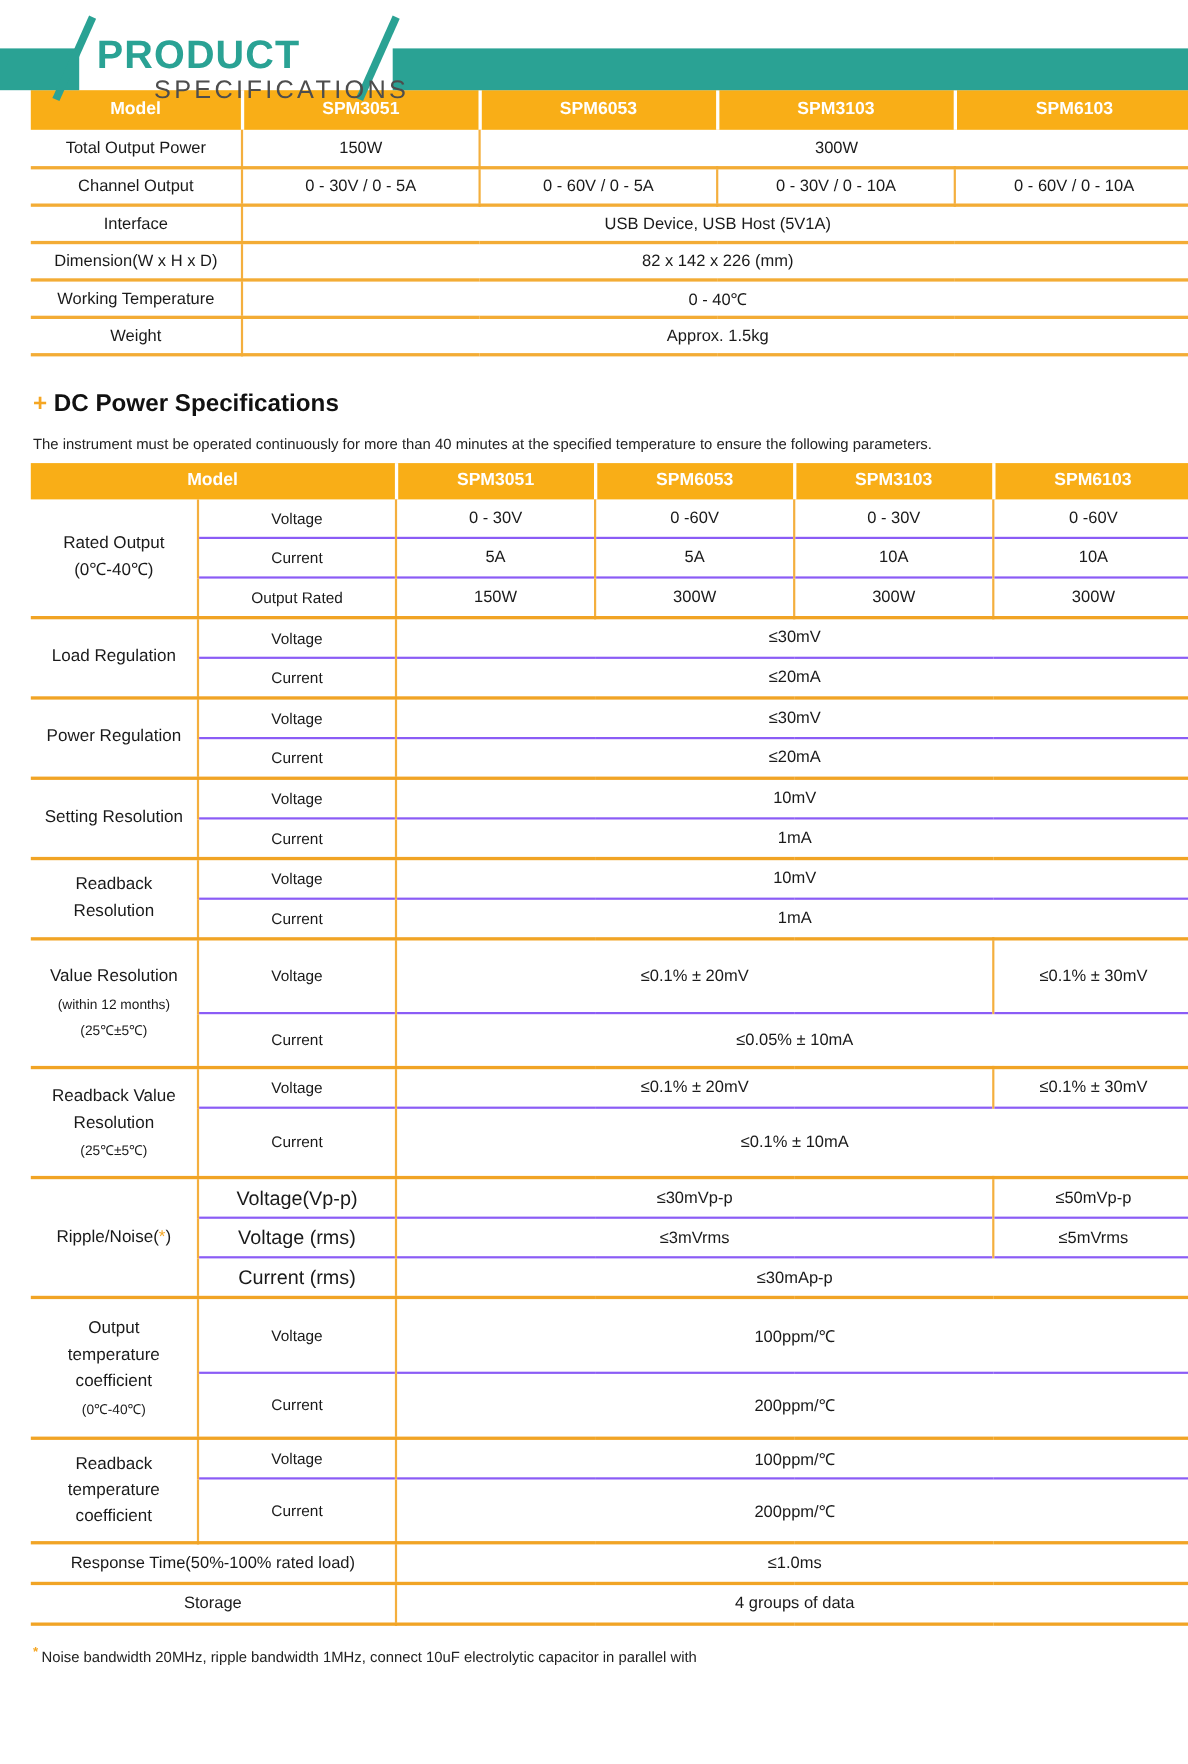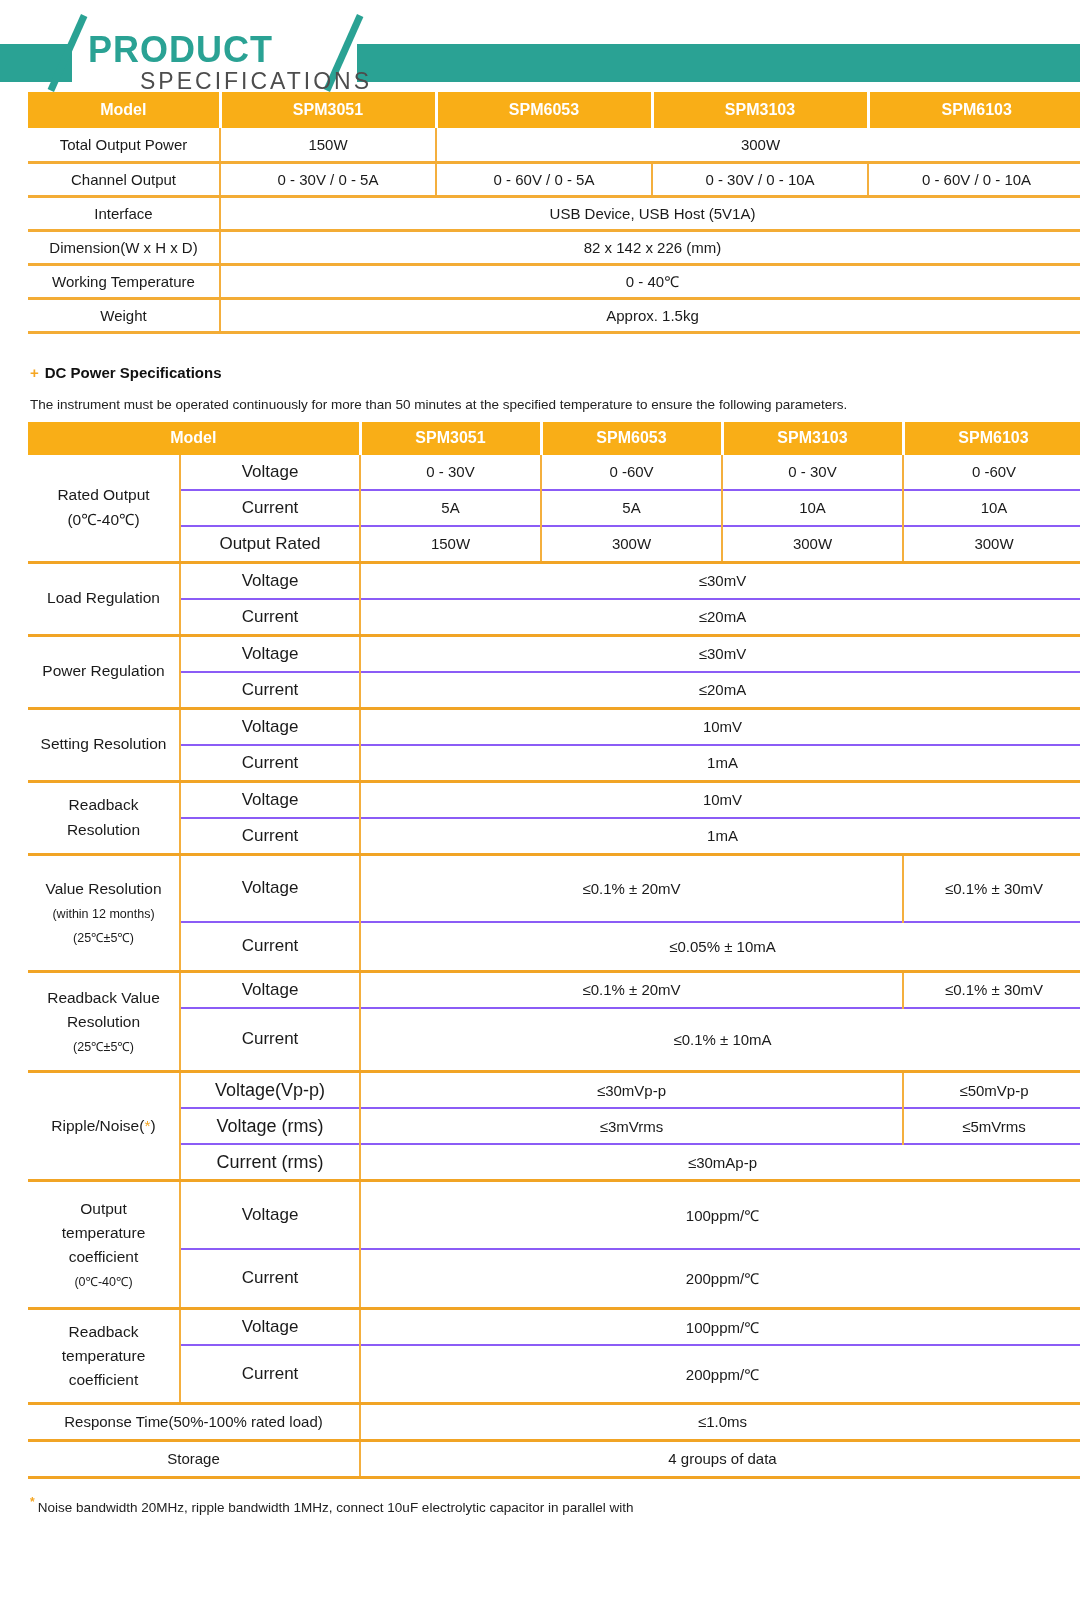--- a/index.html
+++ b/index.html
@@ -1,19 +1,19 @@
 <!DOCTYPE html>
 <html><head>
 <meta charset="utf-8">
 <style>
   html,body { margin:0; padding:0; background:#fff; }
   body { width:1080px; font-family:"Liberation Sans", sans-serif; color:#1a1a1a; }
 
   
-  .hdr { position:relative; height:92px; }
+  .hdr { position:relative; height:82px; }
   .bar { position:absolute; top:44px; height:38px; background:#2AA294; }
   .bar-left { left:0; width:72px; }
   .bar-right { left:357px; right:0; }
   .slash { position:absolute; width:7px; height:82px; background:#2AA294; top:12px; }
   .slash-left { left:64px; transform:rotate(24deg); }
   .slash-right { left:340px; transform:rotate(24deg); }
   .brand { position:absolute; left:88px; top:32px; }
   .brand-title { color:#2AA294; font-size:36px; font-weight:800; letter-spacing:1px; line-height:1; }
   .brand-sub { color:#4d4d4d; font-size:23px; letter-spacing:3px; margin:2px 0 0 52px; line-height:1; }
 
@@ -25,39 +25,39 @@
   td { text-align:center; font-size:15px; padding:0 4px; }
 
   
   #t1 tbody tr { height:34px; }
   #t1 tbody tr + tr { border-top:3px solid #F3AC35; }
   #t1 { border-bottom:3px solid #F3AC35; margin-top:0; }
   #t1 td { border-left:2px solid #F4AF3E; }
   #t1 td:first-child { border-left:none; }
 
   
-  .section-h { margin:30px 0 0 2px; font-size:15px; font-weight:bold; color:#111; }
+  .section-h { margin:30px 0 0 2px; font-size:22px; font-weight:bold; color:#111; }
   .plus { color:#F5A623; font-weight:bold; margin-right:6px; }
   .note { margin:16px 0 10px 2px; font-size:13.5px; color:#222; }
 
   
   #t2 th { height:33px; }
   #t2 th:last-child { border-right:3px solid #2a2a2a; }
   #t2 { border-bottom:3px solid #F1A425; }
   #t2 td { border-left:2px solid #F4AF3E; height:34px; }
   #t2 td.lbl, #t2 td.span-label { border-left:none; }
   #t2 tr.g { border-top:3px solid #F1A425; }
   #t2 tr.g:first-child { border-top:none; }
   #t2 tr.s { border-top:2px solid #8b5cf6; }
   #t2 tr.h49 { height:49px; } #t2 tr.h55 { height:68px; }
   #t2 tr.h58 { height:58px; } #t2 tr.h60 { height:60px; }
   #t2 tr.h64 { height:64px; } #t2 tr.h68 { height:68px; }
   .lbl { font-size:15.5px; line-height:1.55; }
   .small { font-size:12.5px; margin-top:4px; }
-  .sub { font-size:17px; }
+  .sub { font-size:14px; }
   .sub-sm { font-size:18px; }
   .star { color:#F5A623; }
 
   
   .footnote { margin:14px 0 0 2px; font-size:13.5px; color:#222; line-height:1.6; }
   .fn-star { color:#F5A623; font-weight:bold; vertical-align:super; font-size:12px; margin-right:3px; }
 </style>
 </head>
 <body>
 
@@ -119,21 +119,21 @@
       <tr>
         <td>Weight</td>
         <td colspan="4">Approx. 1.5kg</td>
       </tr>
     </tbody>
   </table>
 
   <div class="section-h">
     <span class="plus">+</span><span>DC Power Specifications</span>
   </div>
-  <div class="note">The instrument must be operated continuously for more than 50 minutes at the specified temperature to ensure the following parameters.</div>
+  <div class="note">The instrument must be operated continuously for more than 40 minutes at the specified temperature to ensure the following parameters.</div>
 
   <table id="t2">
     <colgroup>
         <col style="width:152px">
         <col style="width:180px">
         <col style="width:181px">
         <col style="width:181px">
         <col style="width:181px">
         <col style="width:181px">
       </colgroup>

